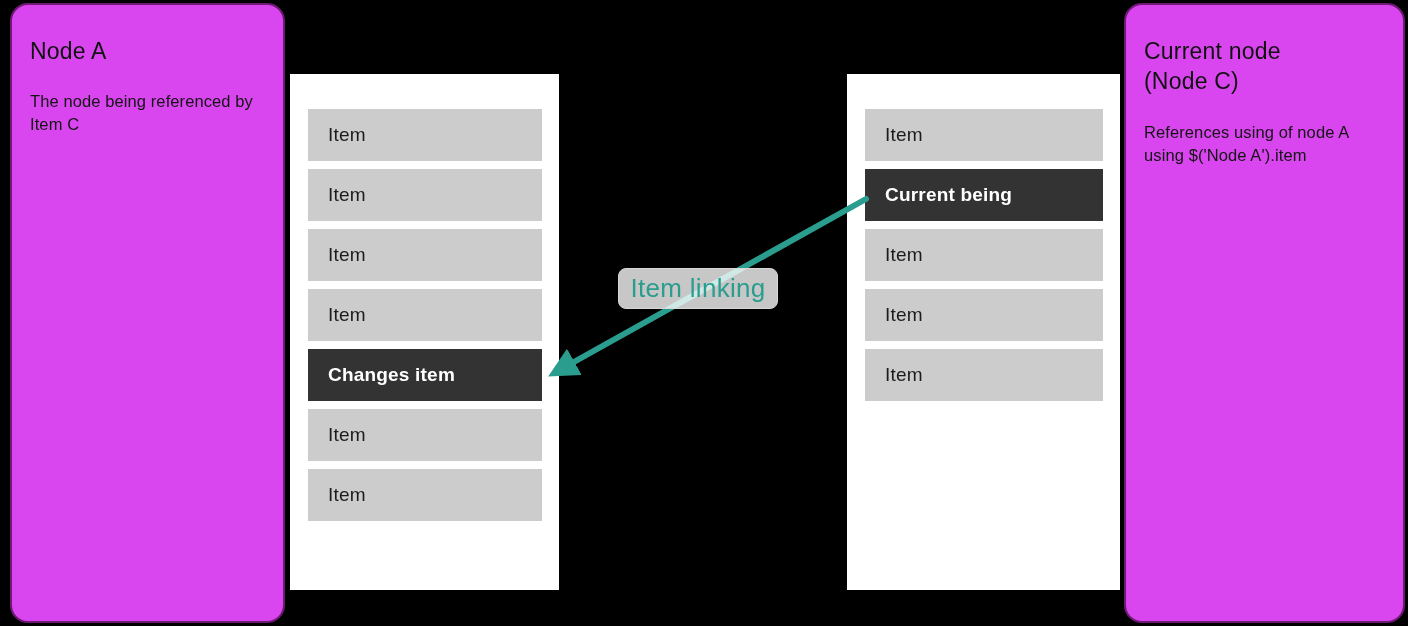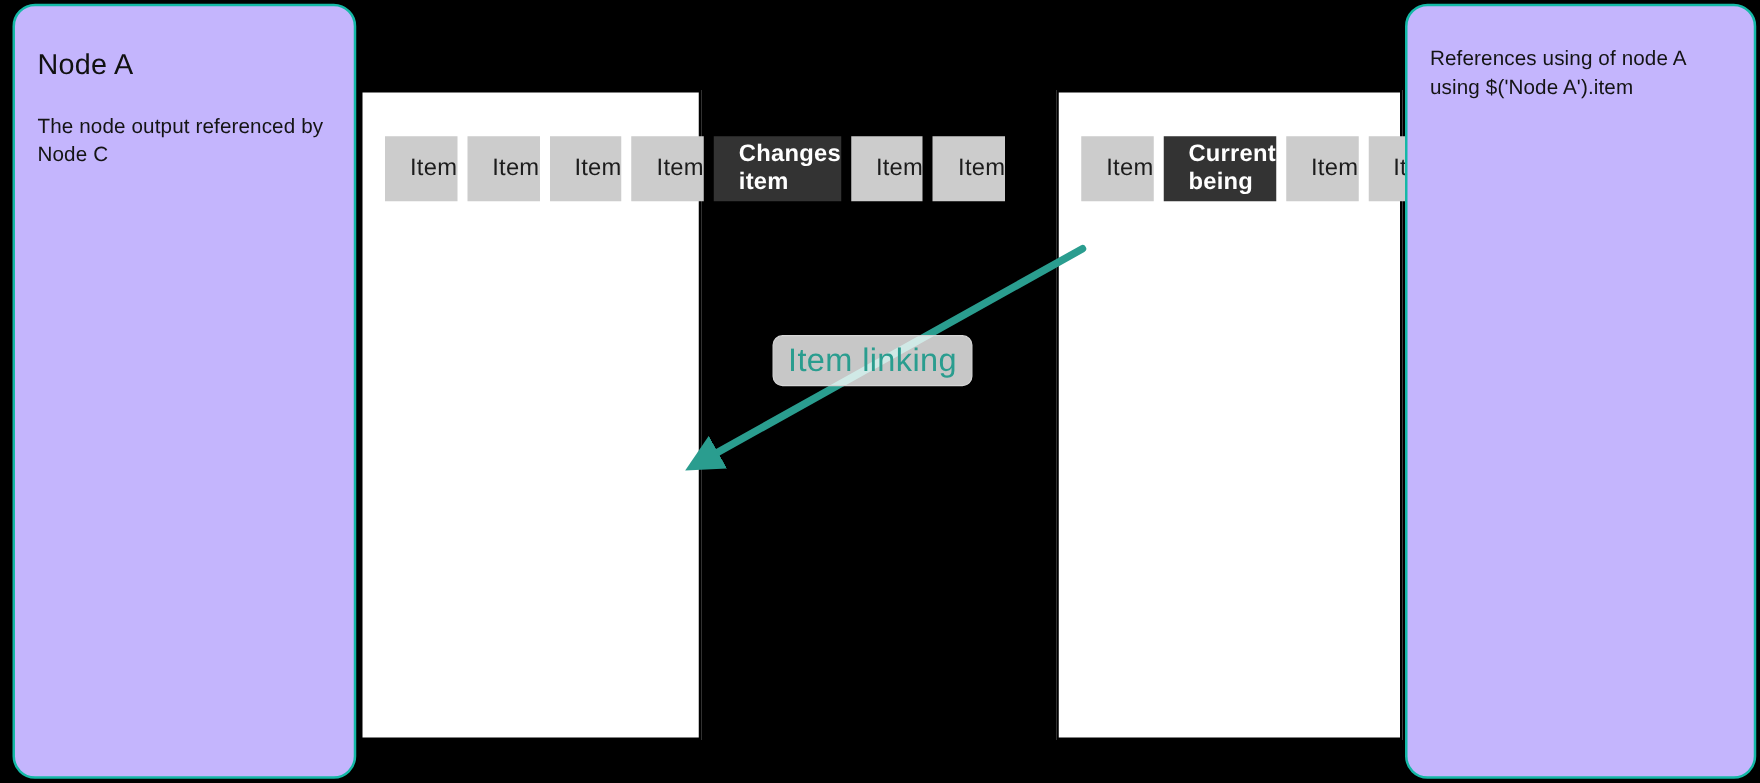--- a/index.html
+++ b/index.html
@@ -14,22 +14,22 @@
     height: 626px;
     background: #000000;
     overflow: hidden;
     border-radius: 14px;
   }
   
   .panel {
     position: absolute;
     top: 3px;
     height: 620px;
-    background: #c4b5fd;
-    border: 2px solid #14b8a6;
+    background: #d946ef;
+    border: 2px solid #701a75;
     border-radius: 18px;
     box-sizing: border-box;
     padding: 31px 20px 0 18px;
   }
   .panel-a { left: 10px;   width: 275px; }
   .panel-b { left: 564px;  width: 281px; }
   .panel-c { left: 1124px; width: 281px; }
   .panel h2 {
     margin: 0 0 24px 0;
     font-size: 23px;
@@ -57,21 +57,21 @@
     box-sizing: border-box;
   }
   .col-1 { left: 288px; width: 273px; }
   .col-2 { left: 845px; width: 277px; }
   .list {
     position: absolute;
     top: 35px;
     left: 18px;
     right: 17px;
     display: flex;
-    flex-direction: row;
+    flex-direction: column;
     gap: 8px;
   }
   .item {
     height: 52px;
     background: #cccccc;
     color: #1c1c1c;
     font-size: 19px;
     font-weight: 500;
     display: flex;
     align-items: center;
@@ -110,21 +110,21 @@
     letter-spacing: 0.3px;
   }
 </style>
 </head>
 <body>
 
 <div class="canvas">
 
   <div class="panel panel-a">
     <h2>Node A</h2>
-    <p>The node output referenced by Node C</p>
+    <p>The node being referenced by Item C</p>
   </div>
 
   <div class="col col-1">
     <div class="list">
         <div class="item">Item</div>
         <div class="item">Item</div>
         <div class="item">Item</div>
         <div class="item">Item</div>
         <div class="item dark">Changes item</div>
         <div class="item">Item</div>
@@ -137,20 +137,22 @@
     <div class="list">
         <div class="item">Item</div>
         <div class="item dark">Current being</div>
         <div class="item">Item</div>
         <div class="item">Item</div>
         <div class="item">Item</div>
       </div>
   </div>
 
   <div class="panel panel-c">
+    <h2>Current node
+(Node C)</h2>
     <p>References using of node A using $('Node A').item</p>
   </div>
 
   <svg class="arrow-svg" viewBox="0 0 1408 626" xmlns="http://www.w3.org/2000/svg">
     <defs>
       <marker id="arrowhead" viewBox="0 0 10 10" refX="7" refY="5" markerWidth="5" markerHeight="5" orient="auto">
         <path id="arrow-head" d="M0,0 L10,5 L0,10 z" fill="#2a9d8f"></path>
       </marker>
     </defs>
     <line id="arrow-line" x1="866" y1="199" x2="556" y2="372" stroke="#2a9d8f" stroke-width="6" stroke-linecap="round" marker-end="url(#arrowhead)"></line>

